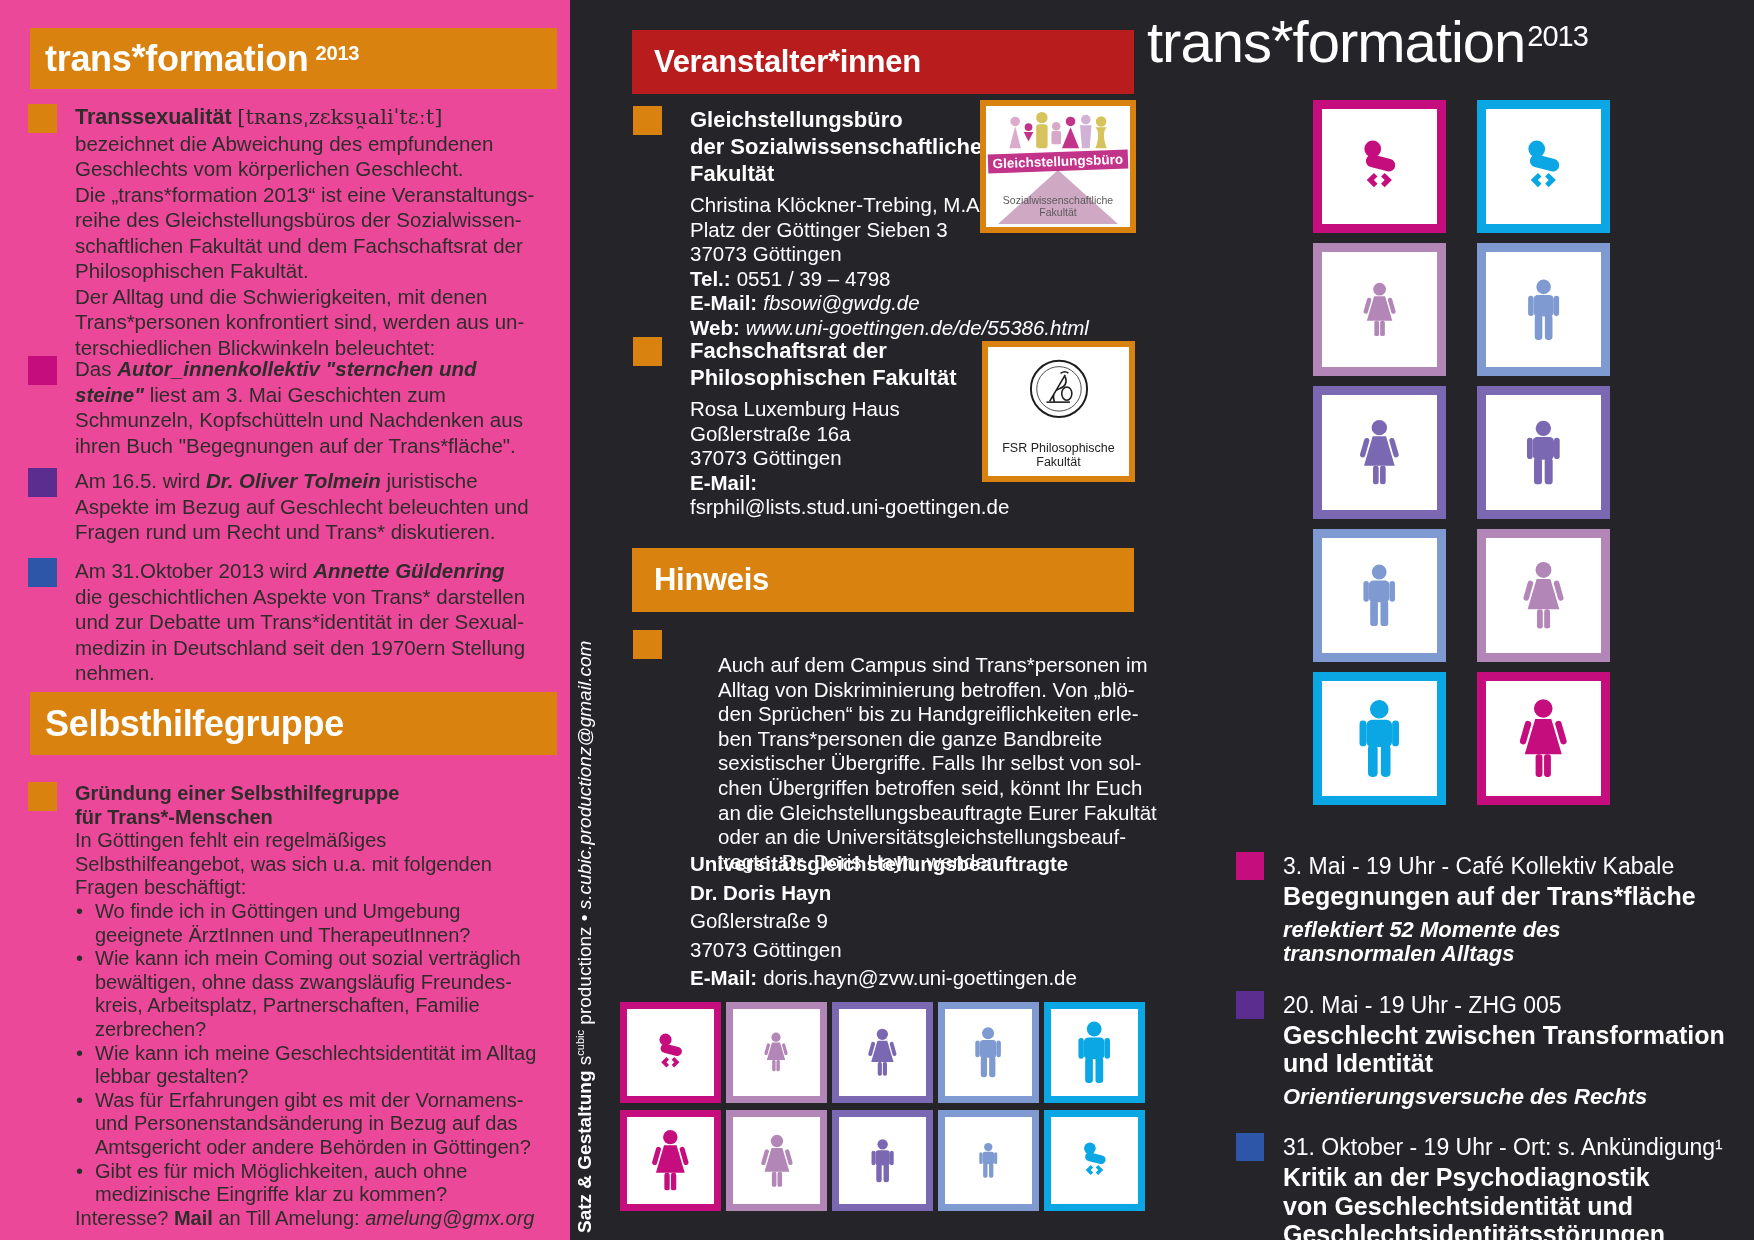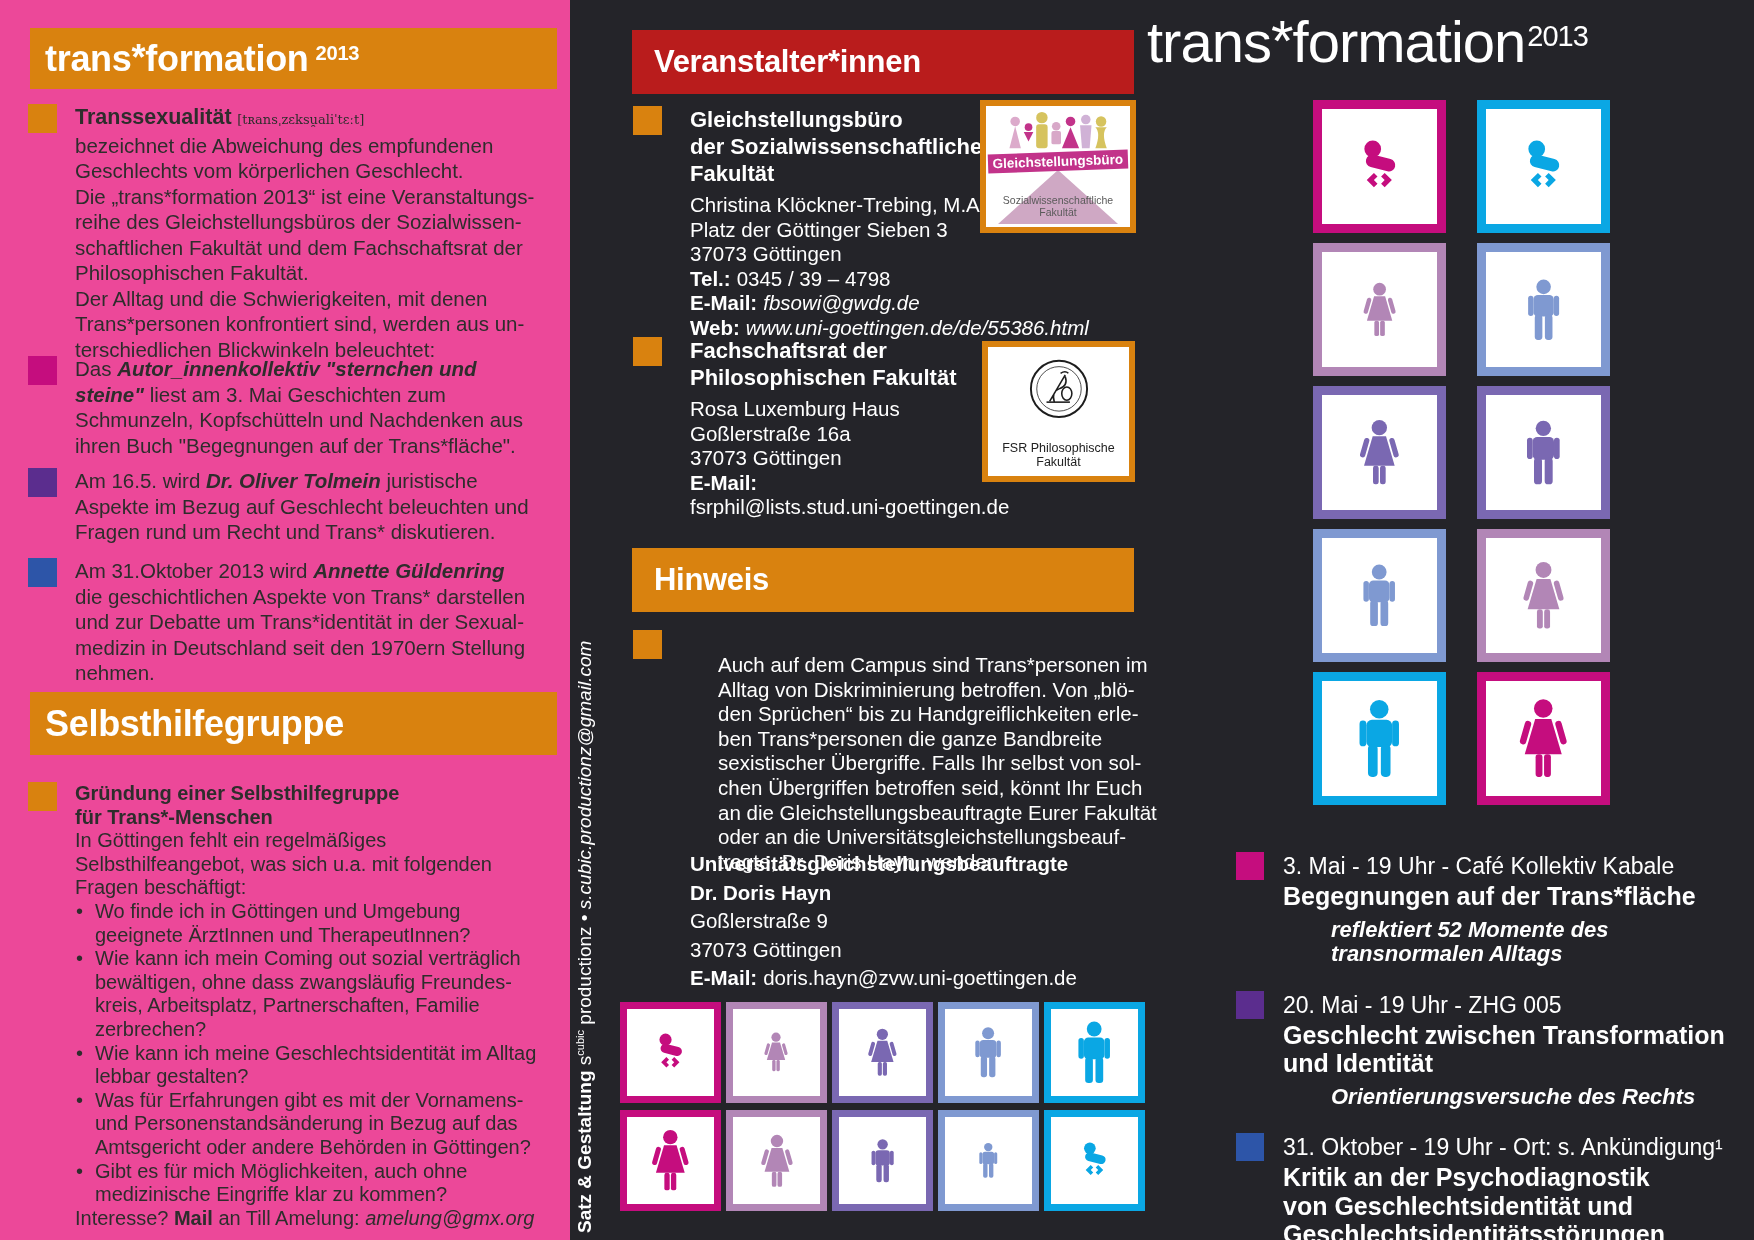--- a/index.html
+++ b/index.html
@@ -18,21 +18,21 @@
   .bar-title{color:#fff;font-weight:bold;font-size:36px;letter-spacing:-0.3px;white-space:nowrap;}
   .hdr-sup{font-size:0.56em;position:relative;top:-0.5em;margin-left:7px;}
   .star{position:relative;top:-0.02em;}
   .lp-block{position:absolute;left:28px;display:flex;align-items:flex-start;color:#2e2d2c;}
   .lp-block .txt{margin-left:18px;font-size:20.5px;line-height:25.5px;width:486px;}
   .lp-intro{top:104px;}
   .ev-1{top:356px;}.ev-2{top:468px;}.ev-3{top:558px;}
   .lp-group{top:782px;}
   .lp-group .txt{font-size:20px;line-height:23.6px;}
   .term{font-weight:bold;font-size:21.5px;}
-  .phon{font-family:"DejaVu Serif",serif;font-size:13px;}
+  .phon{font-family:"DejaVu Serif",serif;font-size:21px;}
   .bi{font-weight:bold;font-style:italic;}
   .g-title{font-weight:bold;}
   .q-list{list-style:none;margin:0;padding:0;}
   .q-item{position:relative;padding-left:20px;}
   .q-item::before{content:"•";position:absolute;left:1px;}
   .outro em{font-style:italic;}
   
   .dark{position:absolute;left:570px;top:0;width:1184px;height:1240px;background:#242429;}
   .m-banner{position:absolute;left:62px;width:502px;height:64px;display:flex;align-items:center;
             box-sizing:border-box;padding-left:22px;}
@@ -75,21 +75,21 @@
   
   .r-title{position:absolute;left:577px;top:8px;color:#fff;font-weight:normal;font-size:58px;
            letter-spacing:-1px;white-space:nowrap;}
   .r-title .hdr-sup{font-size:0.5em;top:-0.55em;margin-left:2px;}
   .r-events{position:absolute;left:666px;top:852px;width:545px;}
   .r-event{display:flex;align-items:flex-start;margin-bottom:24px;}
   .r-event .sq{width:28px;height:28px;}
   .r-lines{margin-left:19px;color:#fff;}
   .r-line1{font-size:23px;line-height:28px;}
   .r-title-line{font-weight:bold;font-size:25px;line-height:28.5px;margin-top:2px;}
-  .r-sub{font-weight:bold;font-style:italic;font-size:22px;line-height:24.5px;margin-top:7px;margin-left:48px;}
+  .r-sub{font-weight:bold;font-style:italic;font-size:22px;line-height:24.5px;margin-top:7px;}
   
   .credit{position:absolute;left:4px;top:1233px;transform:rotate(-90deg);transform-origin:0 0;
           color:#fff;font-size:19px;white-space:nowrap;width:690px;}
   .credit strong{font-weight:bold;}
   .credit em{font-style:italic;}
   .cr-sup{font-size:11px;}
   .svg-defs{position:absolute;width:0;height:0;overflow:hidden;}
 </style>
 </head>
 <body>
@@ -220,21 +220,21 @@
     <div class="m-org" id="m-org1">
       <span class="sq" style="background-color: rgb(217, 130, 15);"></span>
       <div>
         <div class="org-name pre">Gleichstellungsbüro
 der Sozialwissenschaftlichen
 Fakultät</div>
         <div class="org-details">
           <div>Christina Klöckner-Trebing, M.A.</div>
           <div>Platz der Göttinger Sieben 3</div>
           <div>37073 Göttingen</div>
-          <div><span class="lbl">Tel.:</span><span>0345 / 39 – 4798</span></div>
+          <div><span class="lbl">Tel.:</span><span>0551 / 39 – 4798</span></div>
           <div><span class="lbl">E-Mail:</span><em>fbsowi@gwdg.de</em></div>
           <div><span class="lbl">Web:</span><em>www.uni-goettingen.de/de/55386.html</em></div>
         </div>
       </div>
     </div>
 
     <div class="logo-box" id="logo1">
       <svg class="logo1-figs" viewBox="0 0 110 44">
         <circle cx="10" cy="12" r="5" fill="#dcaacb"></circle>
           <path d="M4 40 L16 40 L10 17 Z" fill="#dcaacb"></path>

